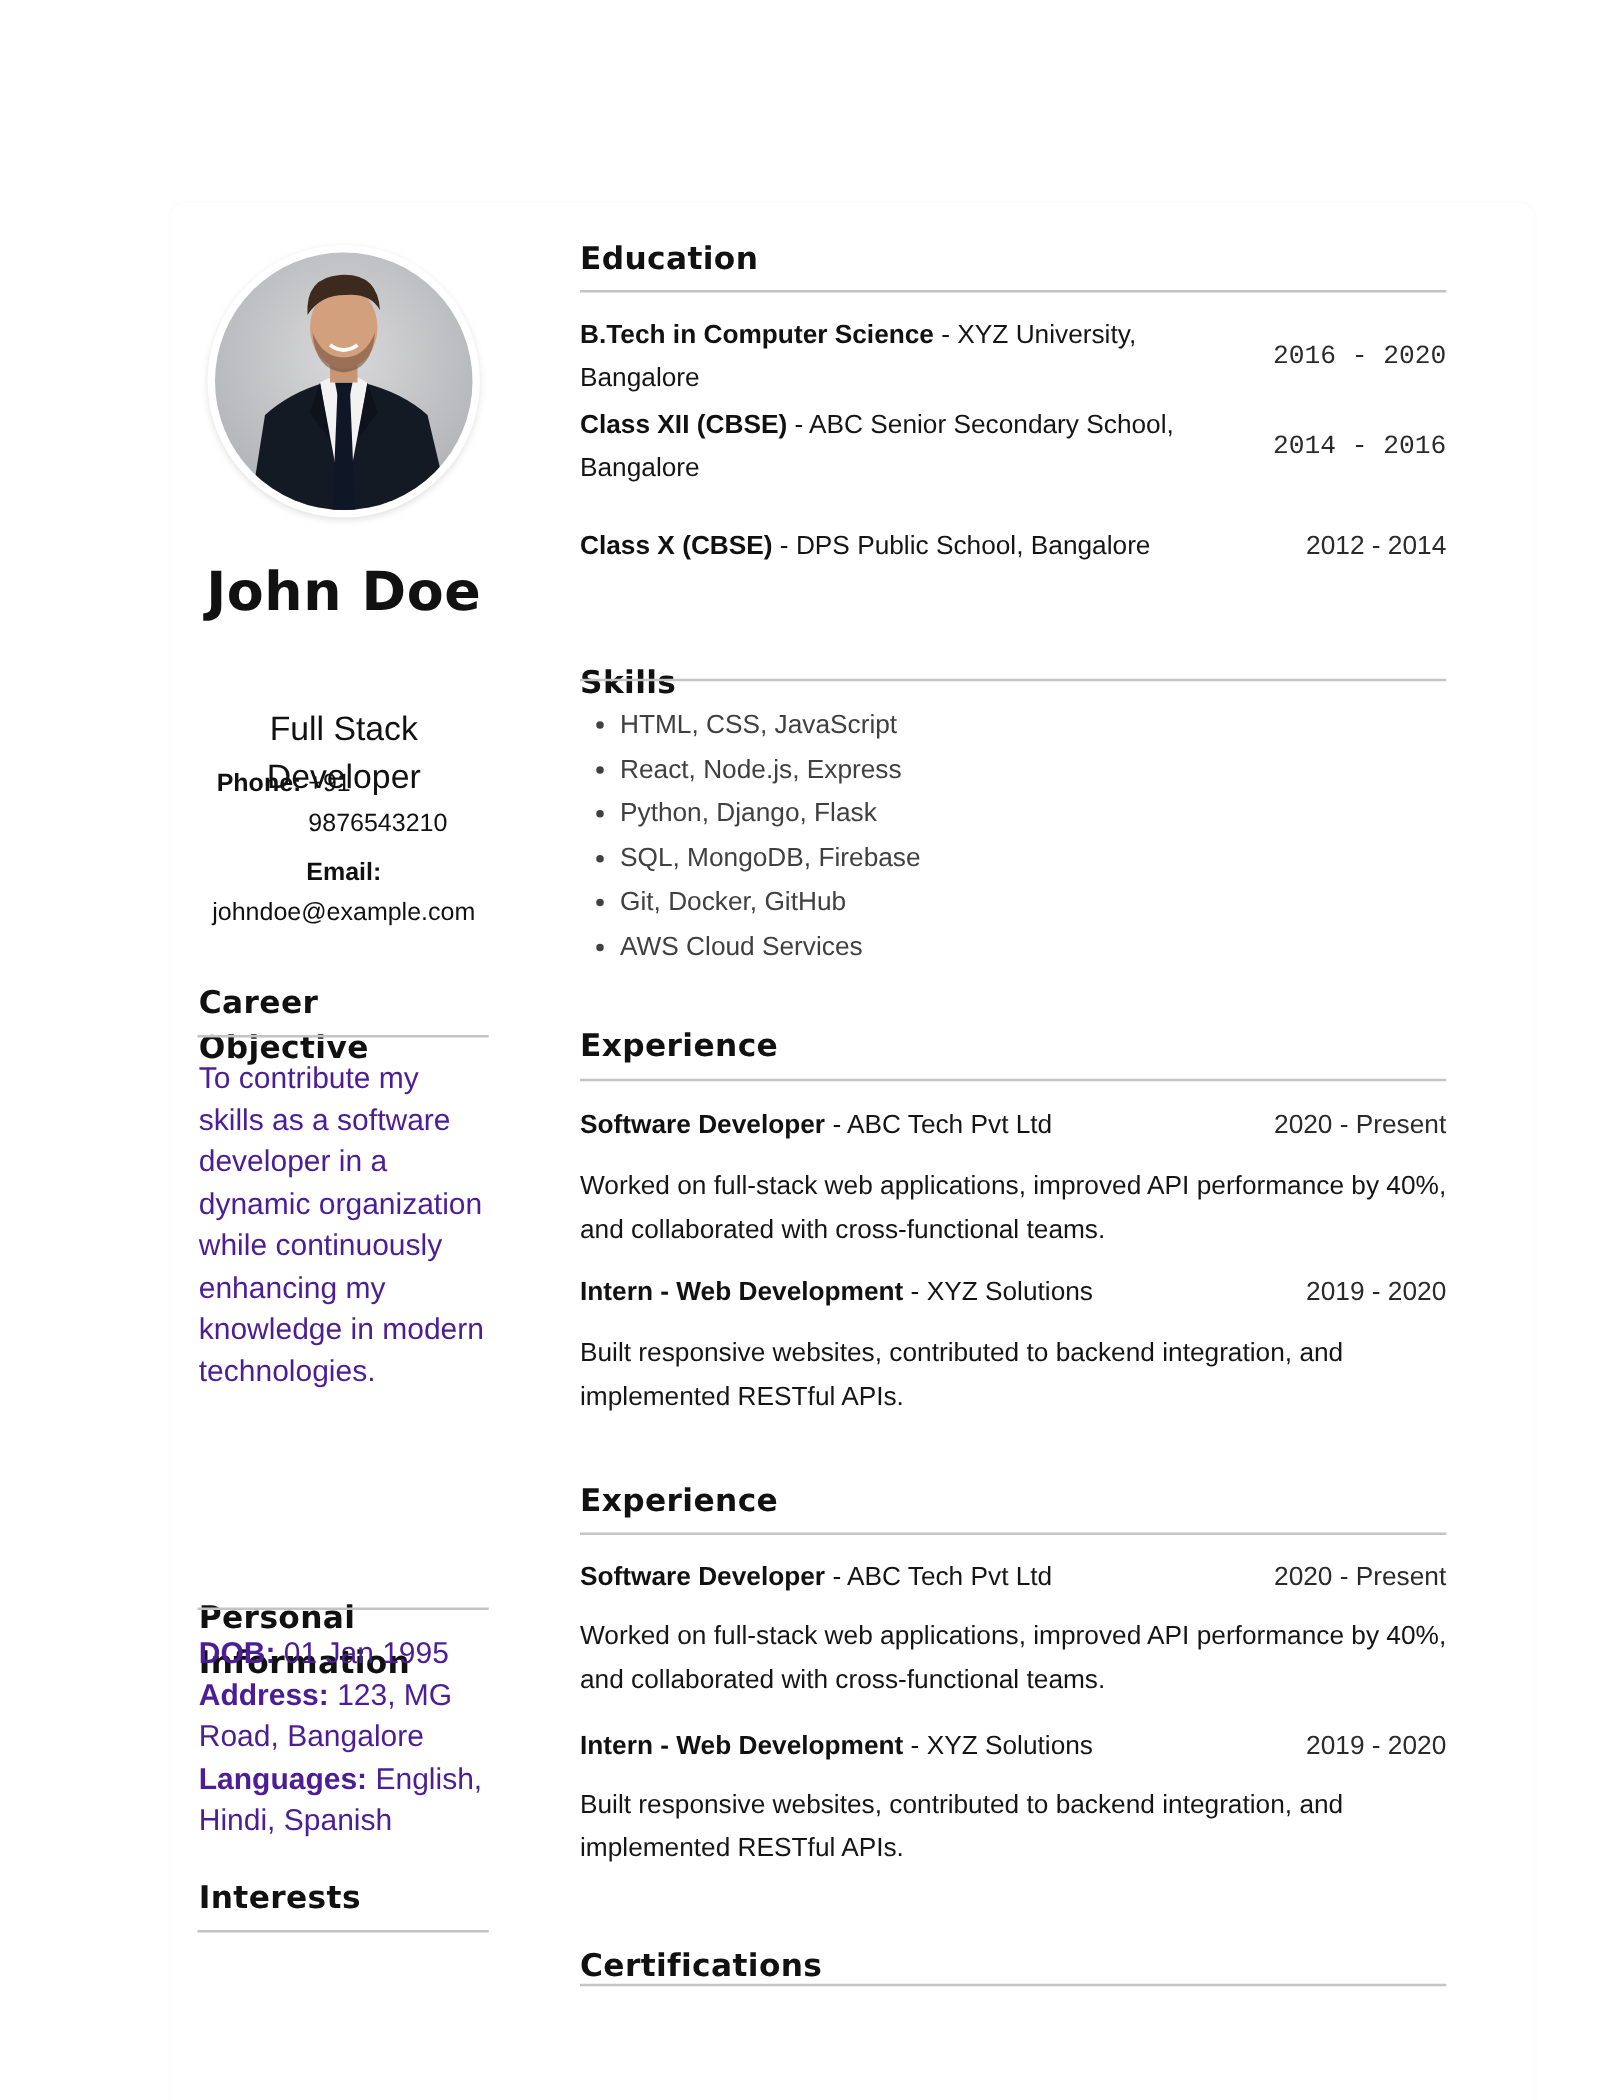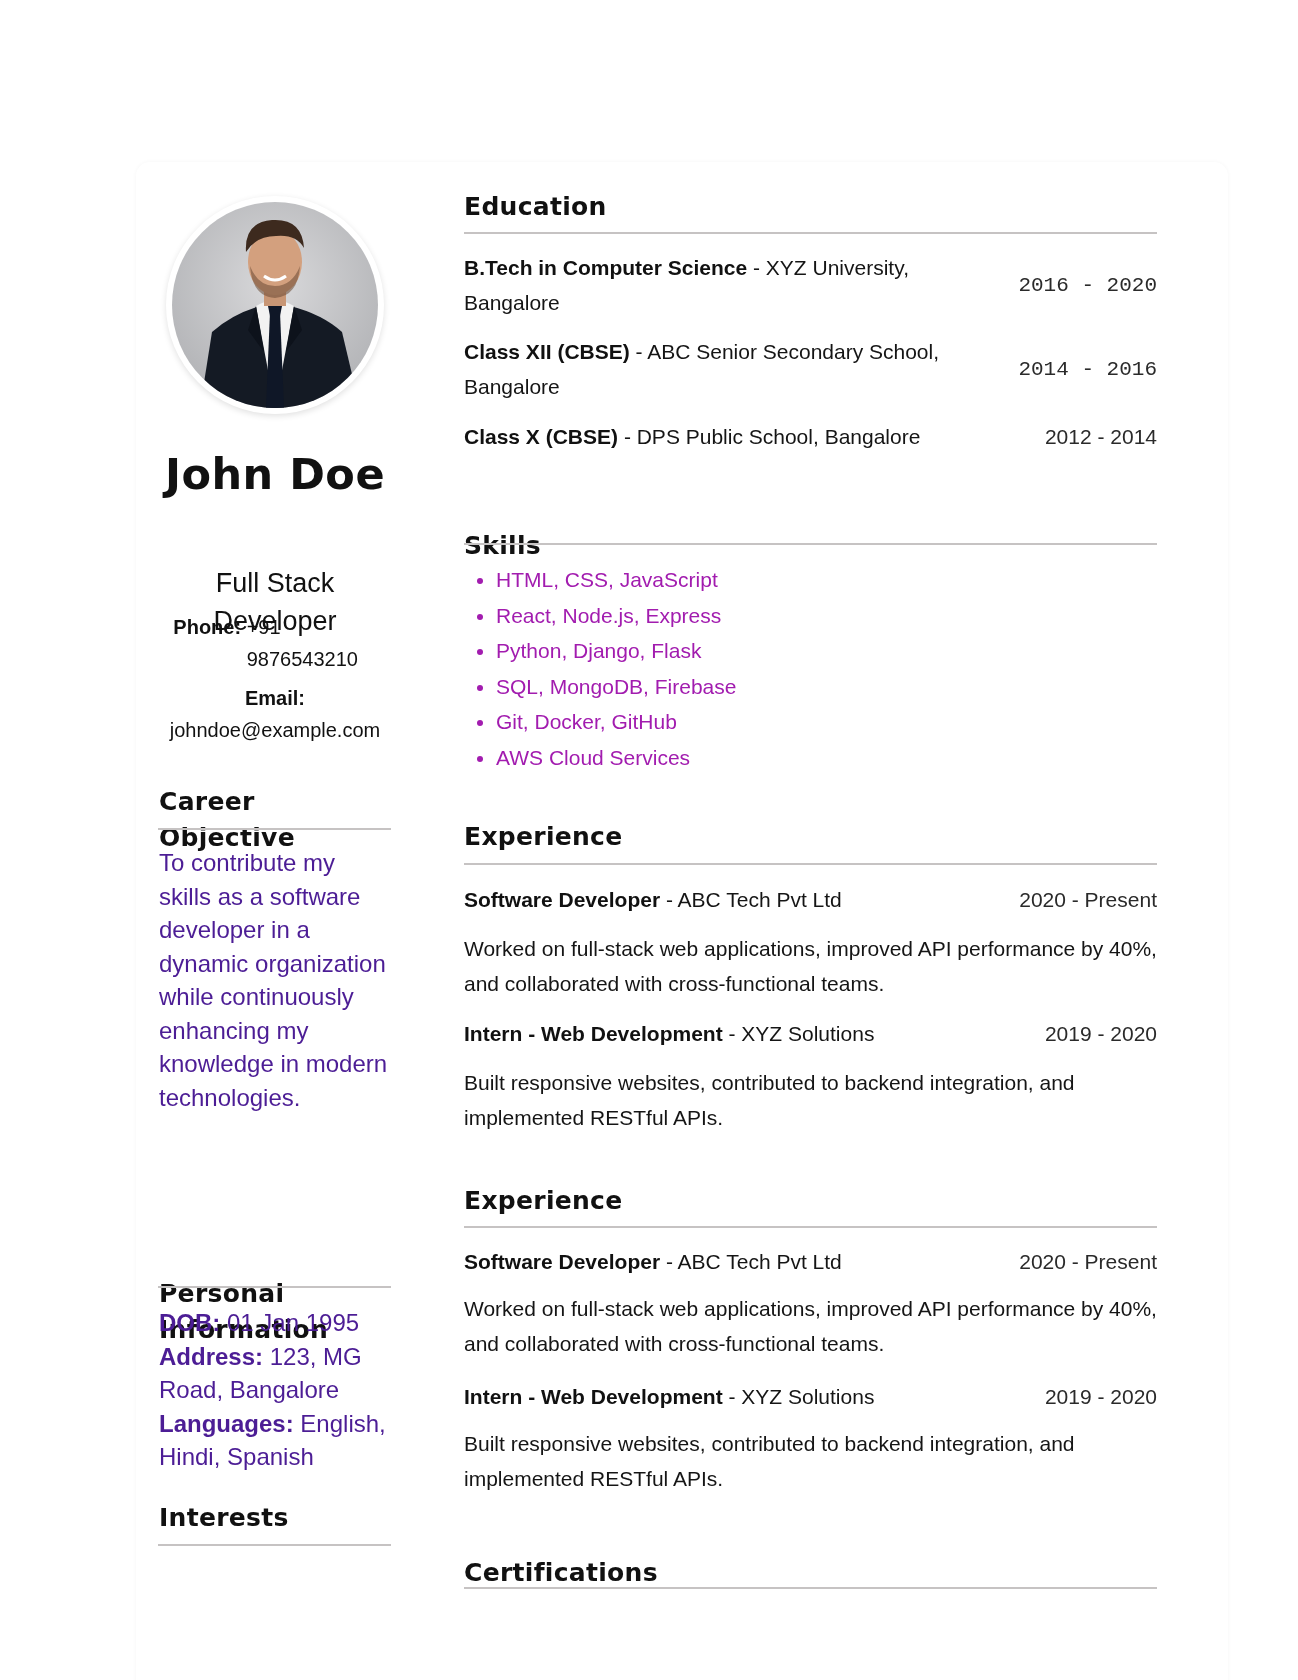--- a/index.html
+++ b/index.html
@@ -38,21 +38,21 @@
          font-family:"Liberation Sans", sans-serif; color:#151515; }
   .row .what { display:block; width:490px; }
   .row .what b { font-weight:bold; color:#111; }
   .row .when { position:absolute; right:0; top:0; white-space:nowrap; color:#2a2a2a; }
   .row.two .when { top:18px;font-family:Liberation Mono, monospace; }
 
   .desc { position:absolute; left:464px; width:693px; font-size:21px; line-height:35px;
           font-family:"Liberation Sans", sans-serif; color:#151515; }
 
   .skills { position:absolute; left:464px; top:562px; margin:0; padding:0 0 0 32px;
-            font-size:21px; line-height:35.5px; font-family:"Liberation Sans", sans-serif; color:#a21caf; }
+            font-size:21px; line-height:35.5px; font-family:"Liberation Sans", sans-serif; color:#404040; }
   .skills li { padding-left:0; }
 </style>
 </head>
 <body>
 
 <div class="card"></div>
 
 <div class="photo-wrap">
   <div class="photo">
     <svg width="206" height="206" viewBox="0 0 206 206">
@@ -111,21 +111,21 @@
 <div class="lsec-h" style="top:1500px;">Interests</div>
 <div class="lsec-line" style="top:1544px;"></div>
 
 <div class="rsec-h" style="top:189px;">Education</div>
 <div class="rsec-line" style="top:232px;"></div>
 
 <div class="row two" style="top:250px;">
   <span class="what"><b>B.Tech in Computer Science</b><span> - XYZ University, Bangalore</span></span>
   <span class="when">2016 - 2020</span>
 </div>
-<div class="row two" style="top:334px;">
+<div class="row two" style="top:322px;">
   <span class="what"><b>Class XII (CBSE)</b><span> - ABC Senior Secondary School, Bangalore</span></span>
   <span class="when">2014 - 2016</span>
 </div>
 <div class="row" style="top:419px;">
   <span class="what"><b>Class X (CBSE)</b><span> - DPS Public School, Bangalore</span></span>
   <span class="when">2012 - 2014</span>
 </div>
 
 <div class="rsec-h" style="top:528px;">Skills</div>
 <div class="rsec-line" style="top:543px;"></div>

